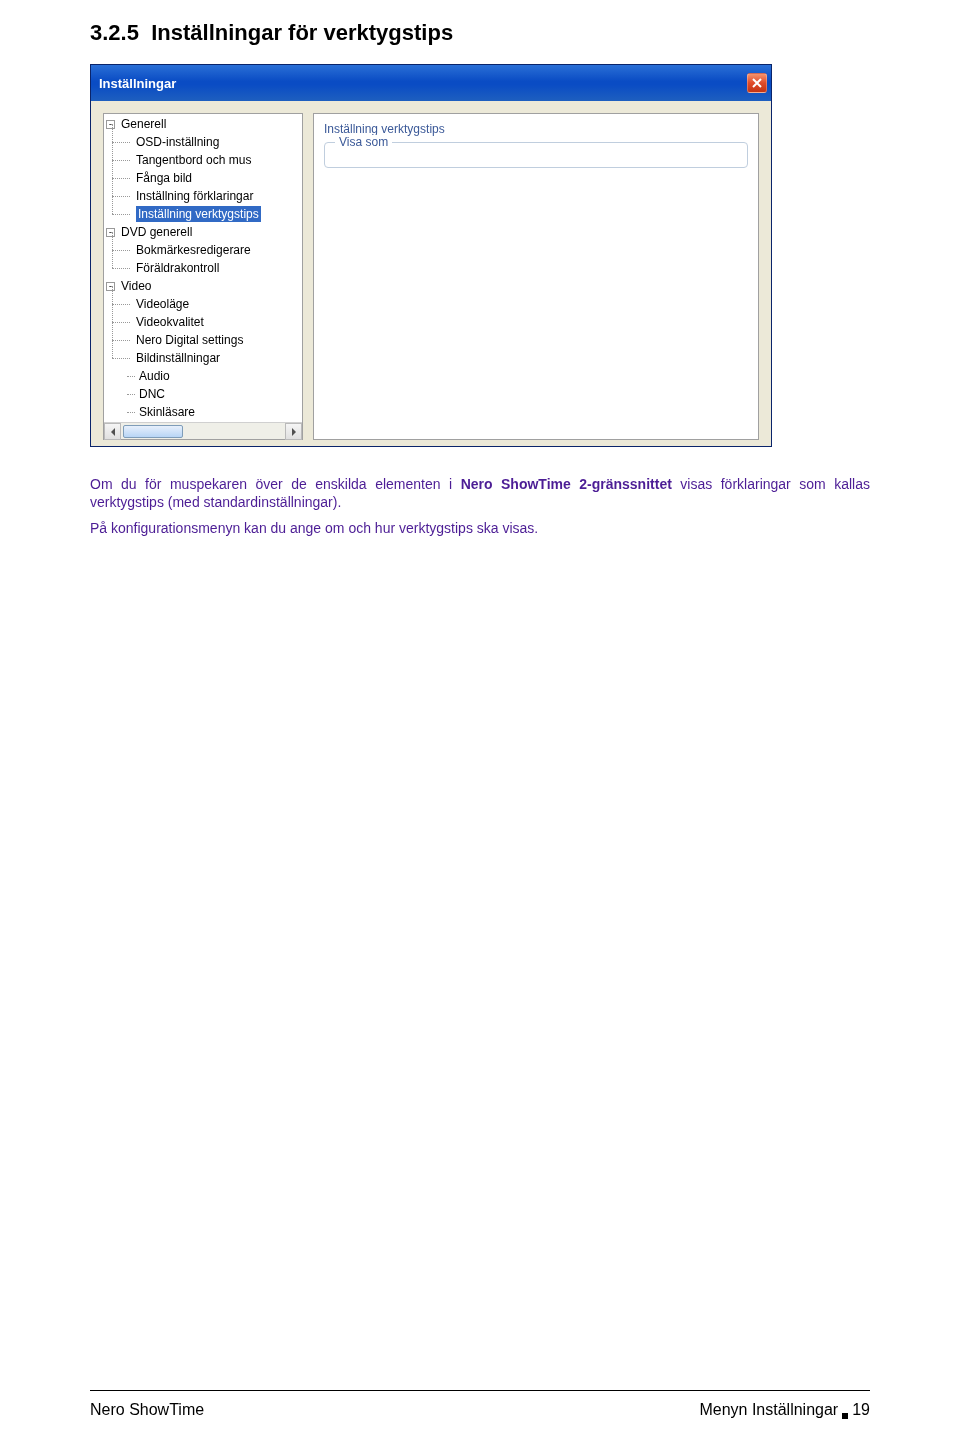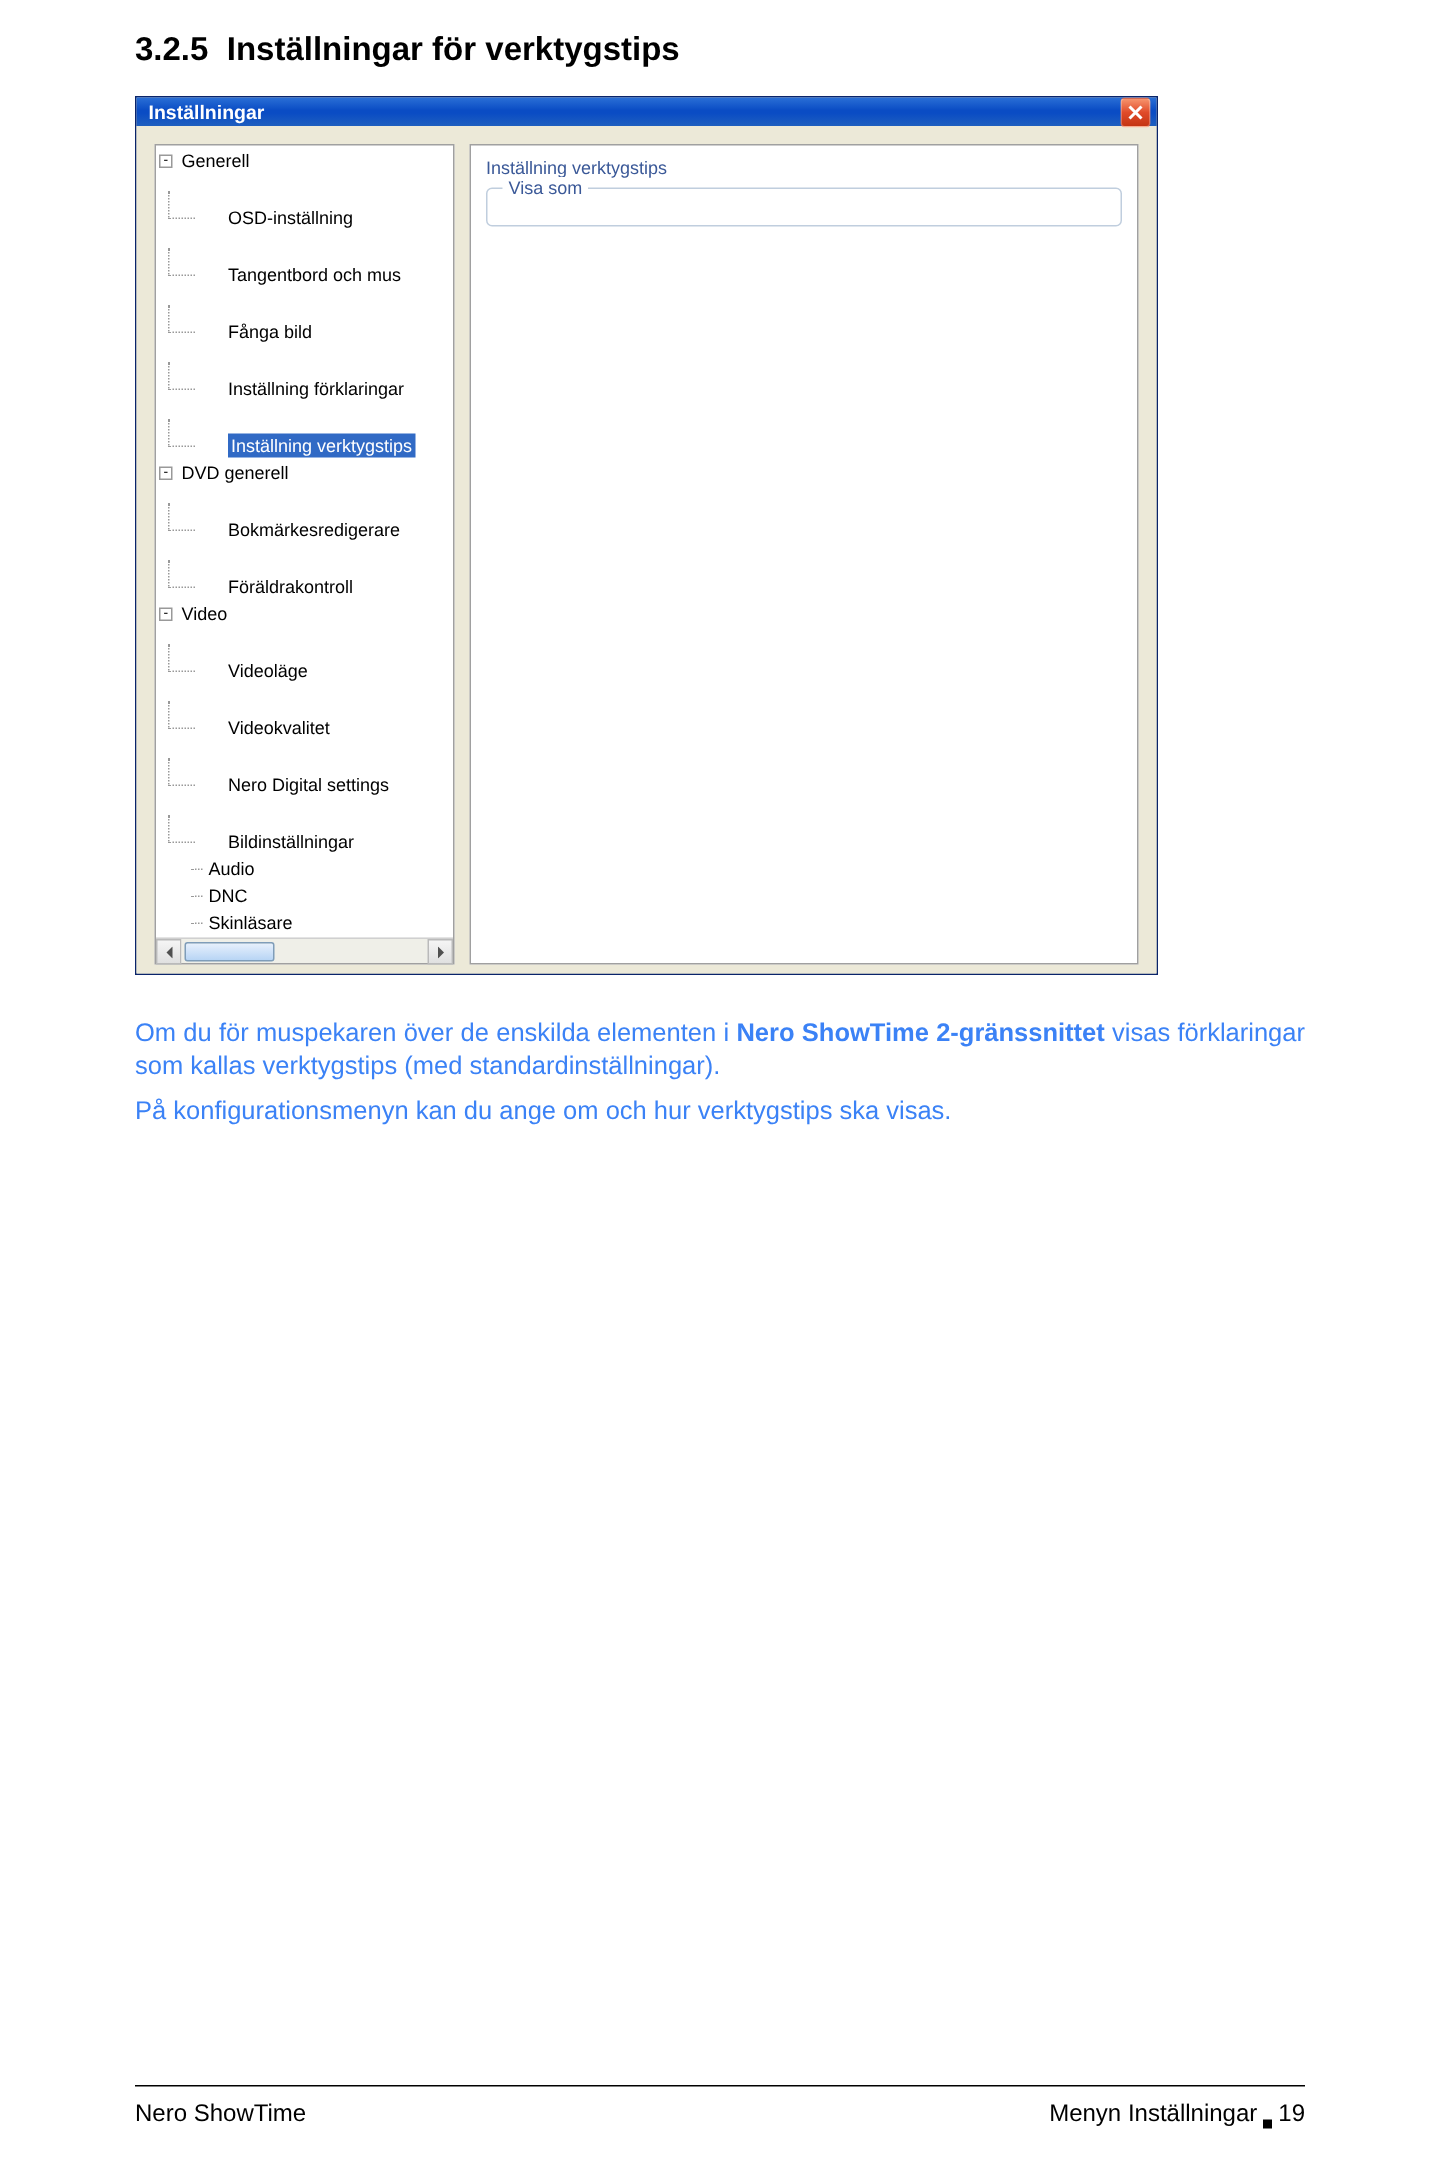--- a/index.html
+++ b/index.html
@@ -20,21 +20,21 @@
     color: #000;
   }
   
   .dialog {
     width: 682px;
     border: 1px solid #0a246a;
     background: #ece9d8;
     margin-bottom: 28px;
   }
   .titlebar {
-    height: 19px;
+    height: 36px;
     background: linear-gradient(to bottom, #2a6fd6 0%, #0a4cc4 45%, #0a4cc4 55%, #1e5fbf 100%);
     color: #ffffff;
     display: flex;
     align-items: center;
     padding: 0 4px 0 8px;
     font-weight: bold;
     font-size: 13px;
   }
   .titlebar-title { flex: 1; }
   .close-btn {
@@ -89,21 +89,21 @@
     justify-content: center;
     background: #ffffff;
     margin-right: 6px;
     font-size: 9px;
     line-height: 9px;
     font-family: monospace;
     color: #000;
     flex-shrink: 0;
   }
   .tree-row.level-1 { padding-left: 2px; }
-  .tree-row.level-2 { padding-left: 48px; position: relative; margin-top: 20px; }
+  .tree-row.level-2 { padding-left: 32px; position: relative; }
   .tree-row.level-2:before {
     content: "";
     position: absolute;
     left: 8px;
     top: 50%;
     width: 18px;
     border-top: 1px dotted #999999;
   }
   .tree-row.level-2:after {
     content: "";
@@ -231,22 +231,22 @@
     color: #000;
     background: linear-gradient(to bottom, #ffffff 0%, #efefe7 50%, #e2e2d5 100%);
     border: 1px solid #767676;
     border-radius: 3px;
     display: inline-flex;
     align-items: center;
     justify-content: center;
   }
   
   .para {
-    font-size: 17px;
-    color: #3b82f6;
+    font-size: 14px;
+    color: #4c1d95;
     margin-bottom: 8px;
     text-align: justify;
     line-height: 1.3;
   }
   .bold { font-weight: bold; }
   
   .page-footer {
     position: absolute;
     bottom: 30px;
     left: 90px;

